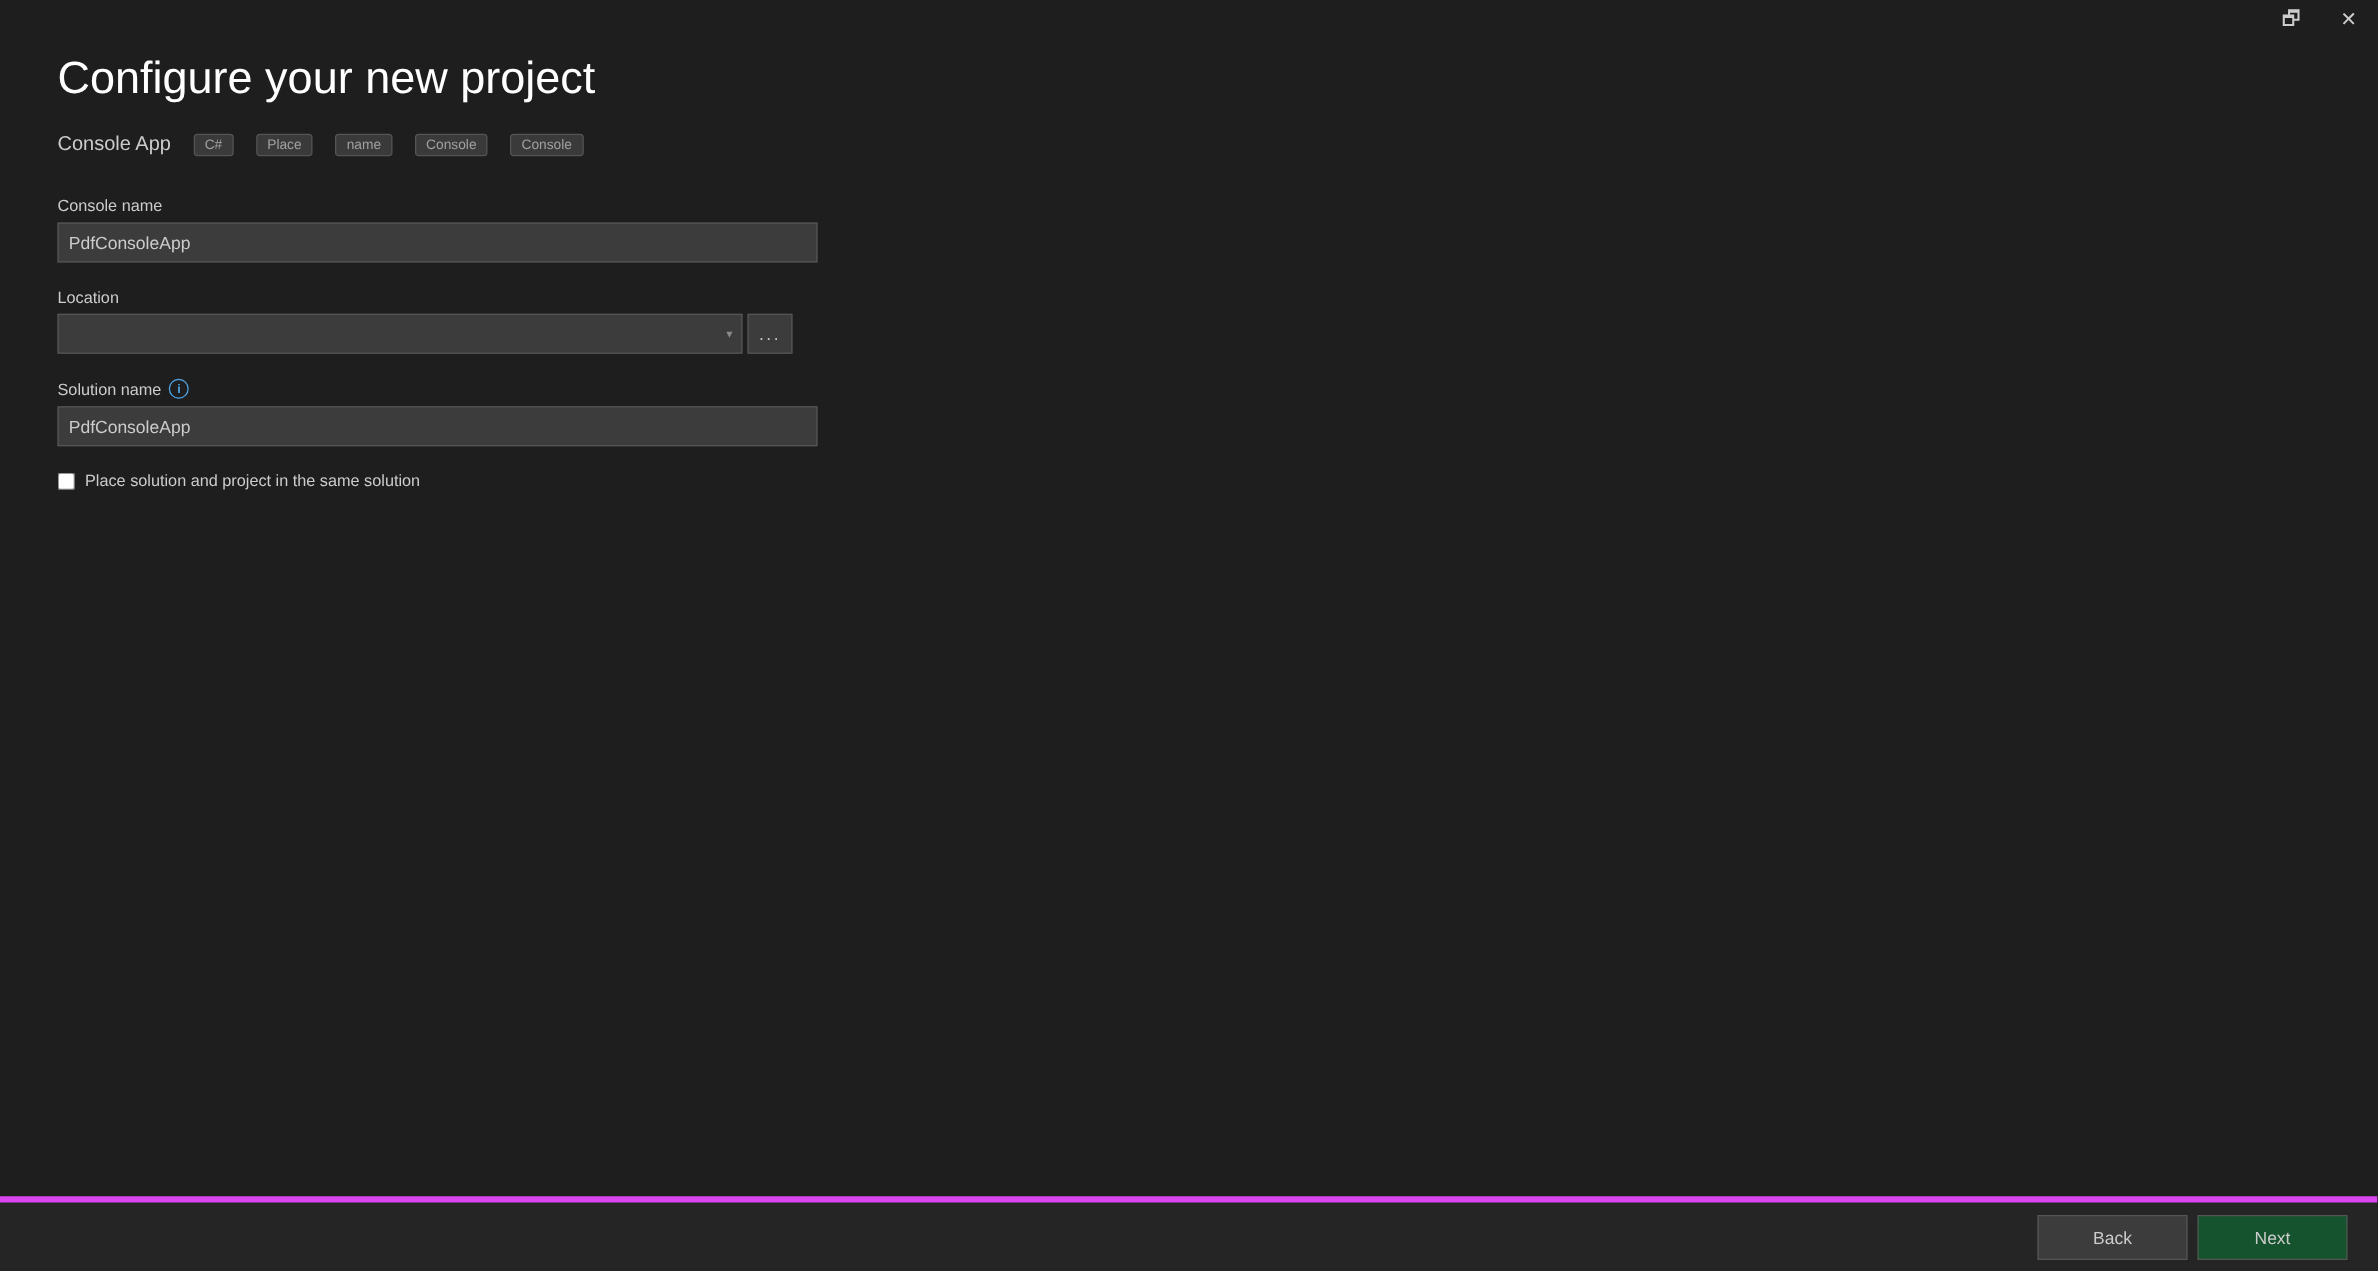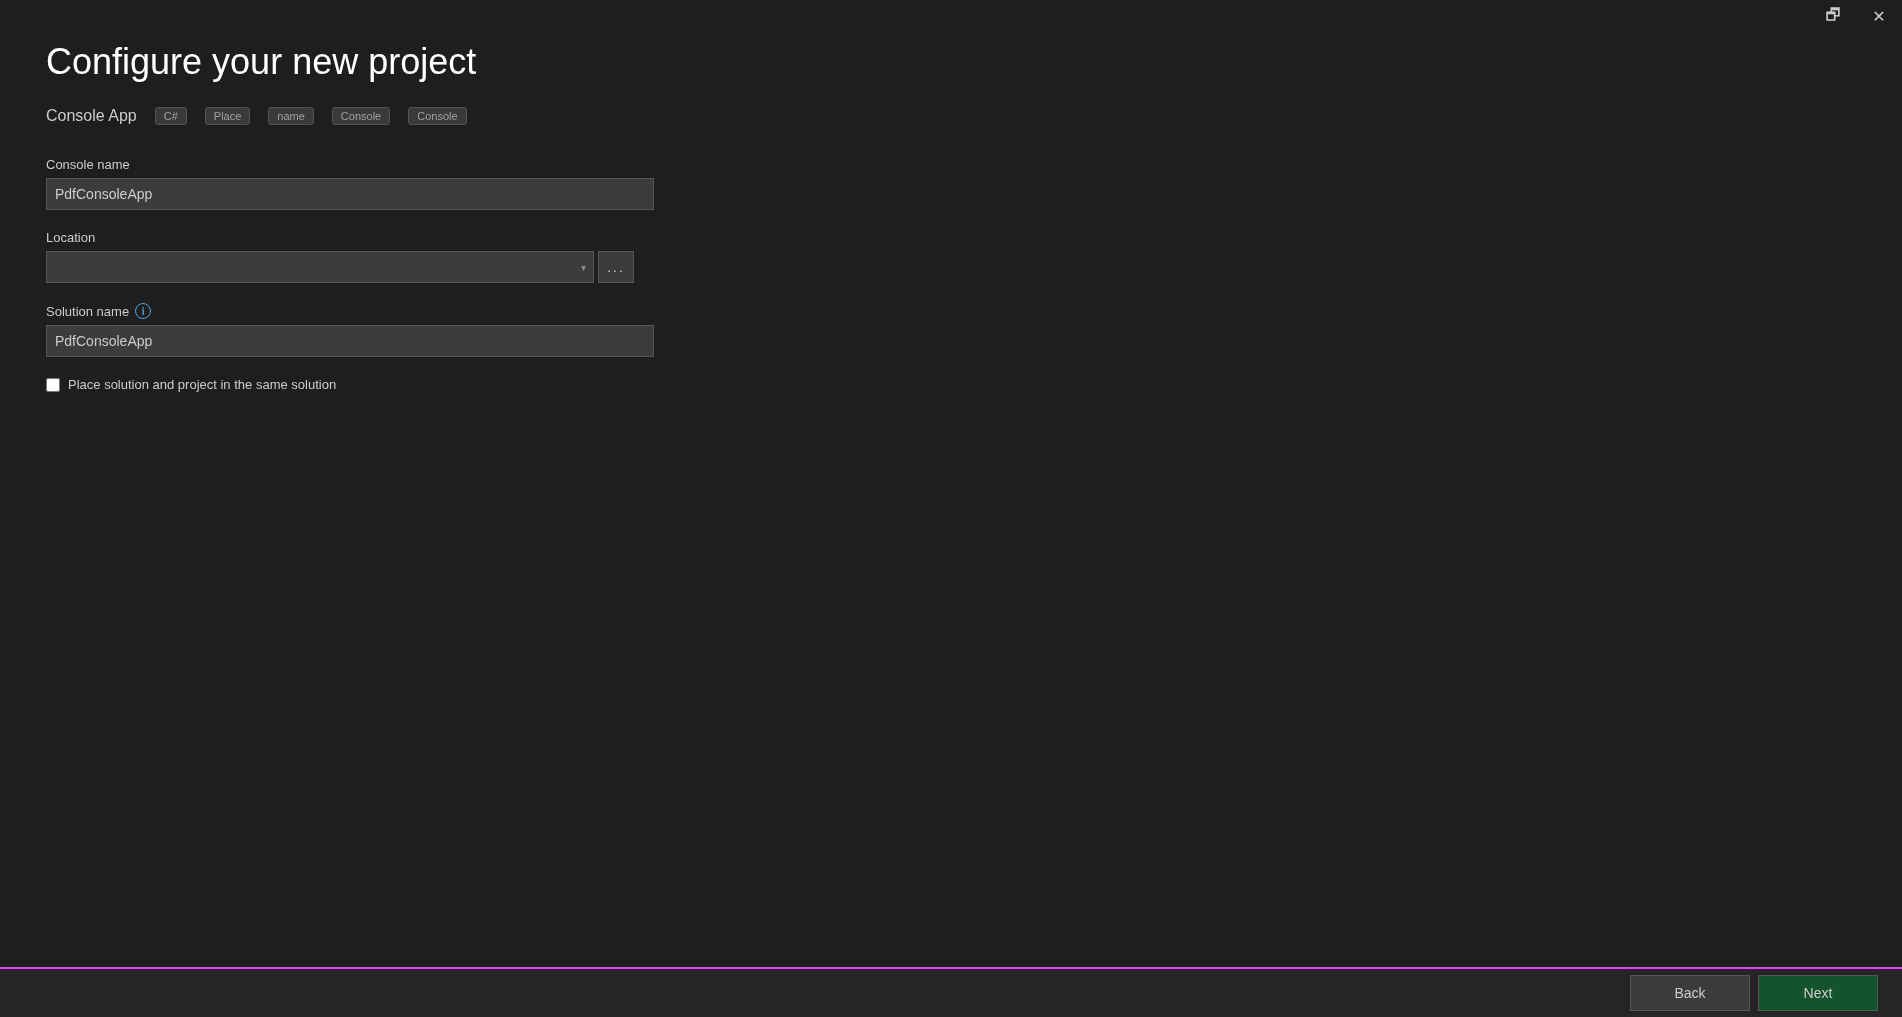--- a/index.html
+++ b/index.html
@@ -187,23 +187,23 @@
       font-size: 13px;
       color: #cccccc;
       cursor: pointer;
     }
 
     .bottom-bar {
       position: absolute;
       bottom: 0;
       left: 0;
       right: 0;
-      height: 50px;
+      height: 60px;
       background: #252526;
-      border-top: 2px solid #d946ef;
+      border-top: 5px solid #d946ef;
       display: flex;
       align-items: center;
       justify-content: flex-end;
       padding: 0 24px;
       gap: 8px;
       margin-top: 20px;
     }
 
     .nav-btn {
       min-width: 120px;

